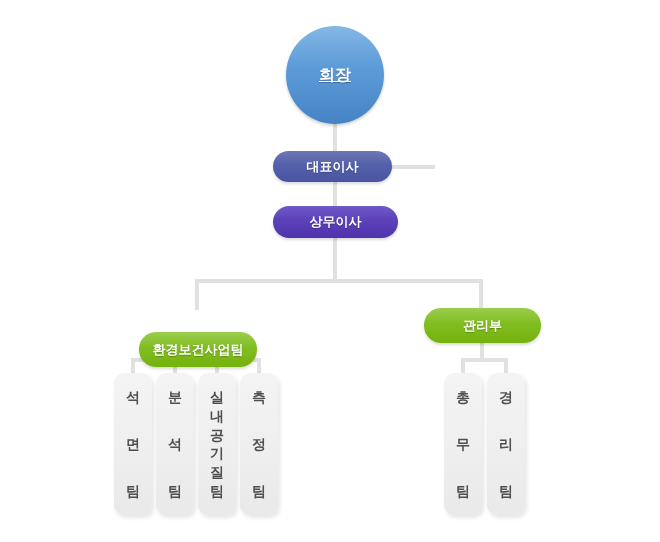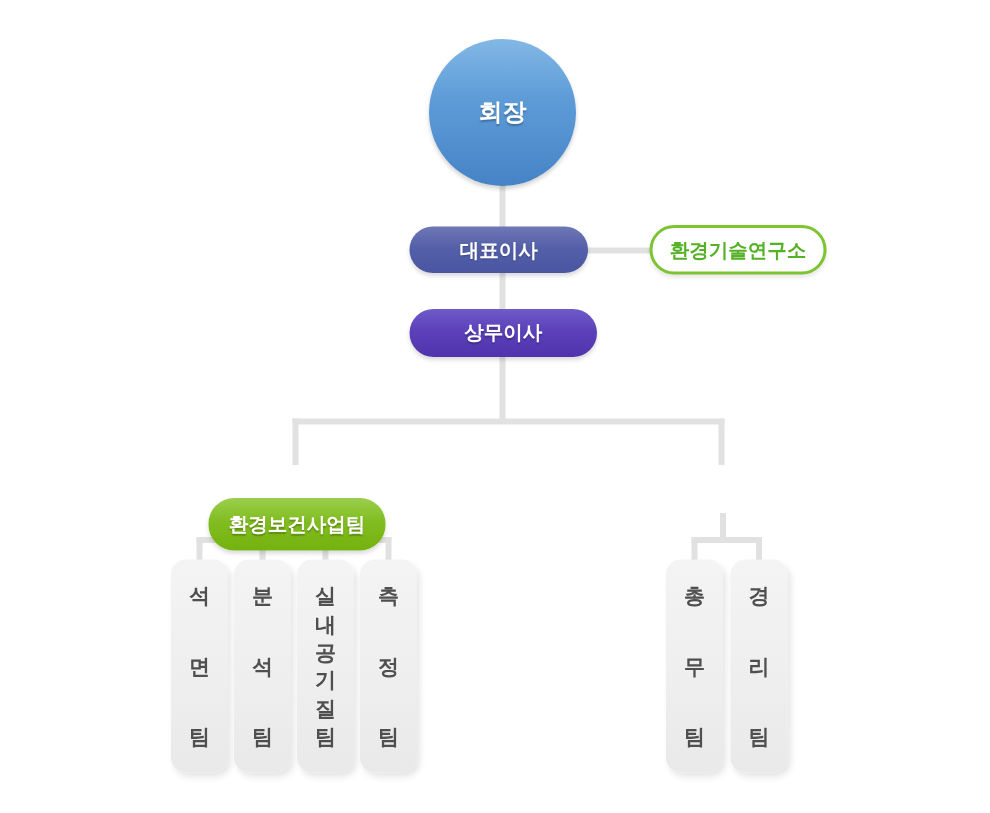--- a/index.html
+++ b/index.html
@@ -13,20 +13,21 @@
   .line{position:absolute;background:#e1e1e1;}
 
   
   .chairman{
     position:absolute;left:286px;top:26px;width:98px;height:98px;border-radius:50%;
     background:linear-gradient(180deg,#83b8e5 0%,#5e9cd8 40%,#4583c6 100%);
     box-shadow:0 2px 3px rgba(0,0,0,0.18);
     display:flex;align-items:center;justify-content:center;
     color:#ffffff;font-size:16px;font-weight:bold;
     text-shadow:0 1px 1px rgba(0,0,0,0.25);
+    text-decoration:underline;
   }
 
   
   .pill{
     position:absolute;border-radius:17px;
     display:flex;align-items:center;justify-content:center;
     color:#ffffff;font-size:13px;font-weight:bold;
     text-shadow:0 1px 1px rgba(0,0,0,0.25);
     box-shadow:0 2px 3px rgba(0,0,0,0.15);
   }
@@ -82,32 +83,32 @@
   <div class="line" style="left:504px;top:358px;width:4px;height:16px;"></div>
 
   <div class="chairman">
     <span>회장</span>
   </div>
 
   <div class="pill pill-ceo">
     <span>대표이사</span>
   </div>
 
-  <div class="pill pill-research">
-    <span>환경기술연구소</span>
-  </div>
 
   <div class="pill pill-director">
     <span>상무이사</span>
   </div>
 
   <div class="pill pill-green pill-dept-left">
     <span>환경보건사업팀</span>
   </div>
 
+  <div class="pill pill-green pill-dept-right">
+    <span>관리부</span>
+  </div>
 
   <div class="teambox tb1">
       <span class="vchar">석</span>
       <span class="vchar">면</span>
       <span class="vchar">팀</span>
     </div>
   <div class="teambox tb2">
       <span class="vchar">분</span>
       <span class="vchar">석</span>
       <span class="vchar">팀</span>

